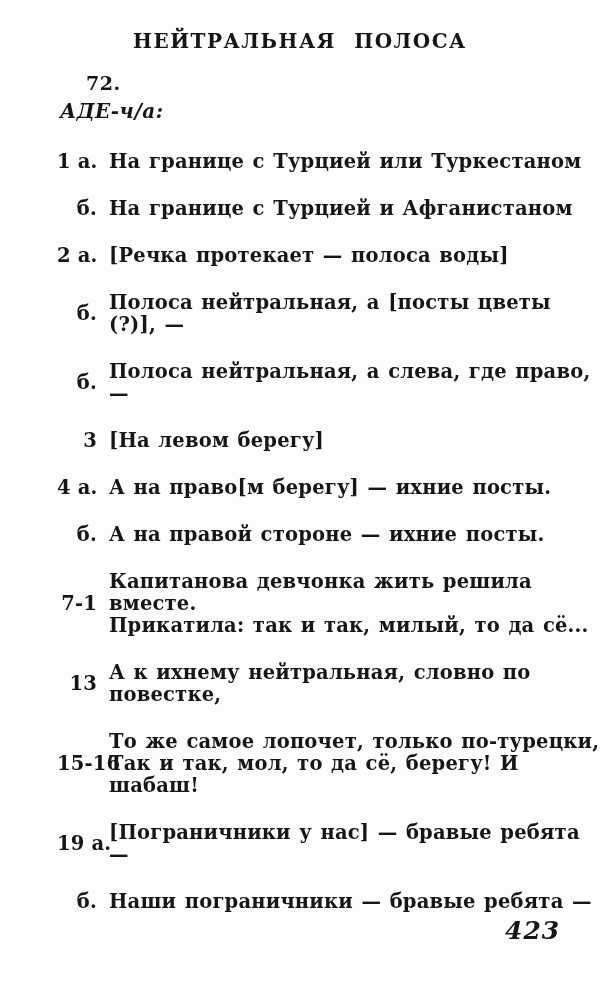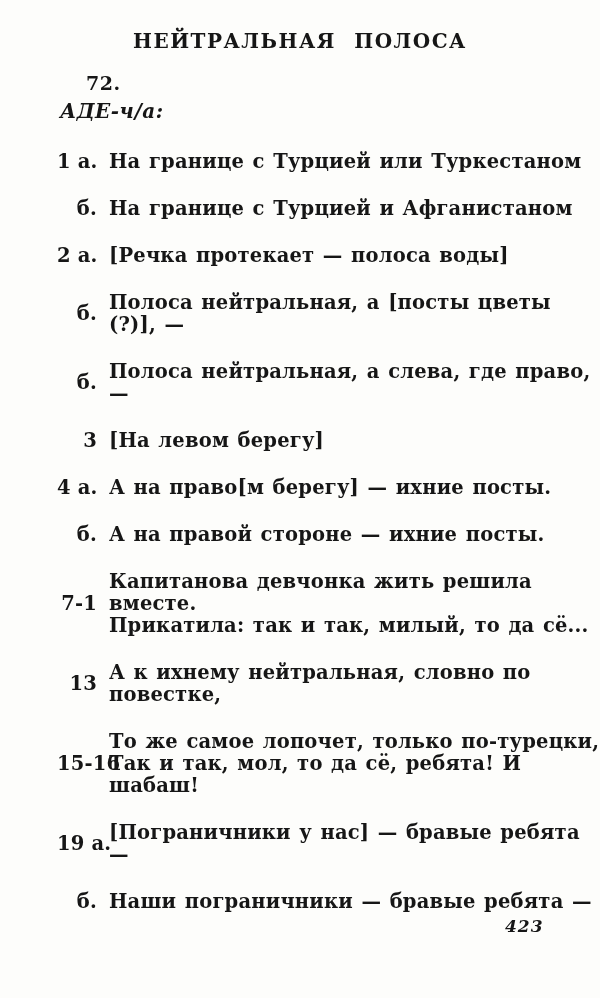--- a/index.html
+++ b/index.html
@@ -63,21 +63,21 @@
   }
   .entry-text {
     margin-left: 12px;
     word-spacing: 1.5px;
   }
   .page-number {
     position: absolute;
     top: 916px;
     left: 505px;
     font-style: italic;
-    font-size: 17px;
+    font-size: 25px;
     letter-spacing: 1px;
   }
 </style>
 </head>
 <body>
 
 <div class="page">
 
   <div class="title-row">
     <span class="song-number">72.</span>
@@ -155,21 +155,21 @@
       <div class="entry-num">13</div>
       <div class="entry-text">
           <div>А к ихнему нейтральная, словно по повестке,</div>
         </div>
     </div>
 
     <div class="entry">
       <div class="entry-num">15-16</div>
       <div class="entry-text">
           <div>То же самое лопочет, только по-турецки,</div>
-          <div>Так и так, мол, то да сё, ребята! И шабаш!</div>
+          <div>Так и так, мол, то да сё, берегу! И шабаш!</div>
         </div>
     </div>
 
     <div class="entry">
       <div class="entry-num">19 а.</div>
       <div class="entry-text">
           <div>[Пограничники у нас] — бравые ребята —</div>
         </div>
     </div>
 

